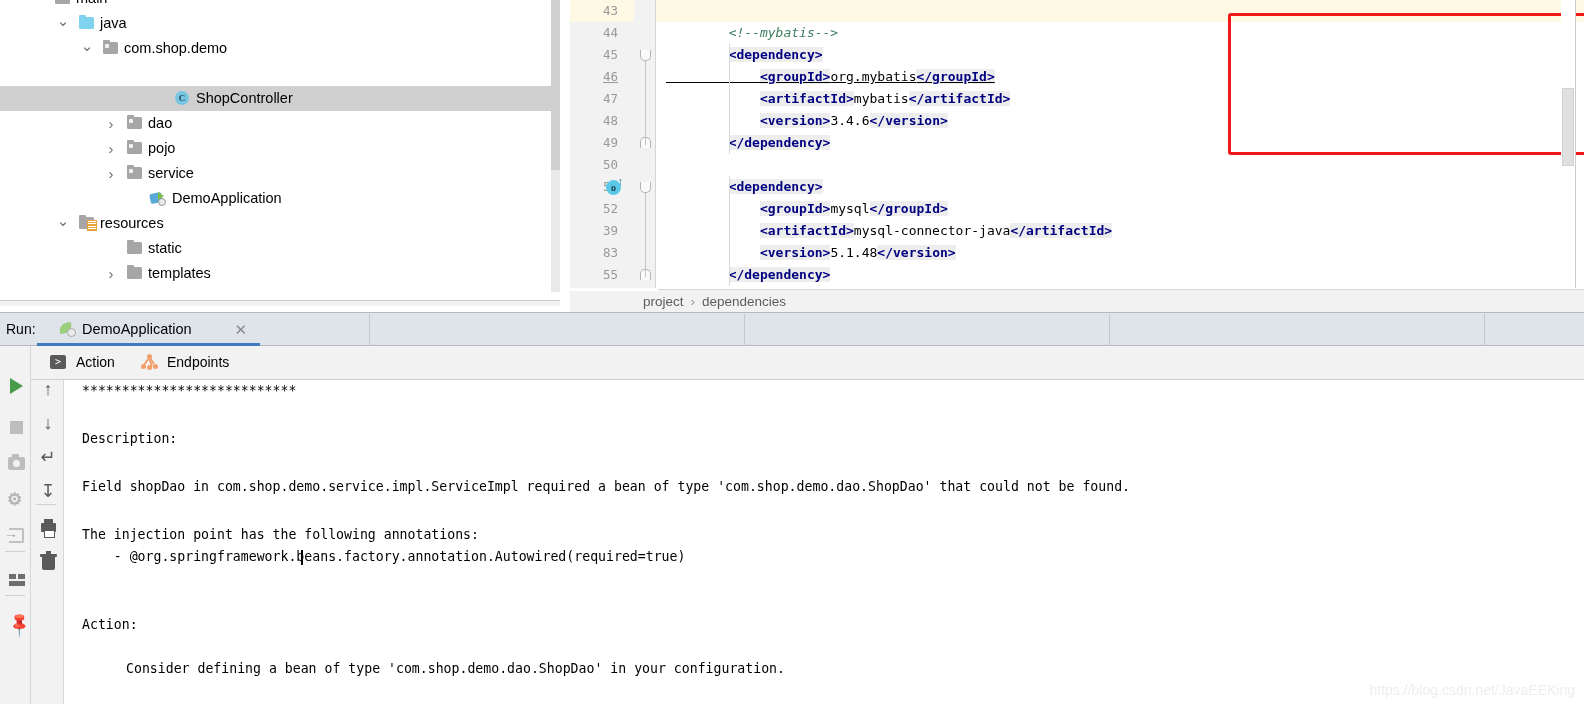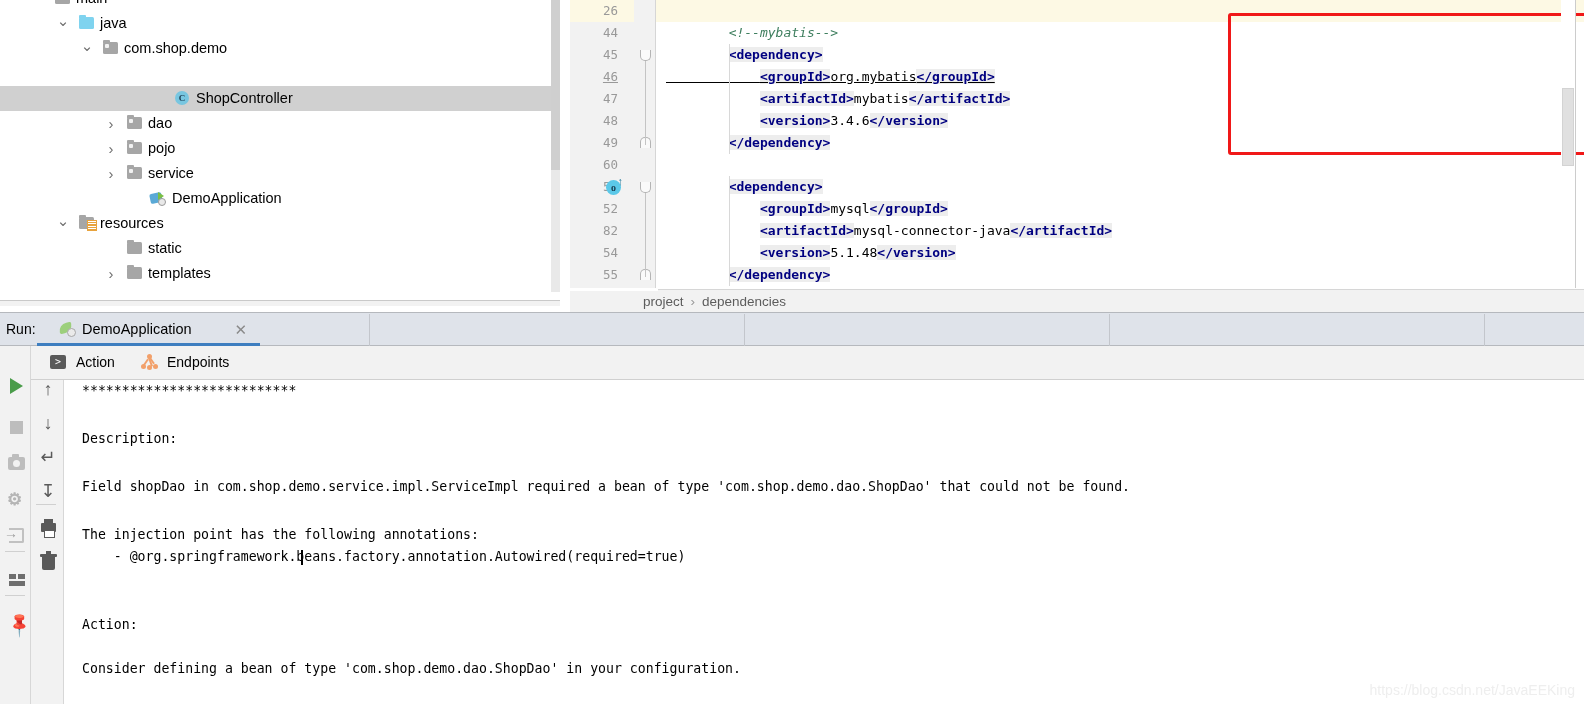--- a/index.html
+++ b/index.html
@@ -335,44 +335,44 @@
     <div id="v-split"></div>
 
     <div id="editor">
       <div id="gutter">
         <div id="gutter-cur"></div>
       </div>
       <div id="fold-strip"></div>
       <div id="cur-line-body"></div>
       <div id="gutter-sep"></div>
       <div id="editor-lines">
-          <div class="ln" style="top: 0px;">26</div>
+          <div class="ln" style="top: 0px;">43</div>
           <div class="ln" style="top: 22px;">44</div>
           <div class="code" style="top: 22px;"><span class="">        </span><span class="cmt">&lt;!--mybatis--&gt;</span></div>
           <div class="ln" style="top: 44px;">45</div>
           <div class="fold-marker top" style="top: 50px; left: 70px;"></div>
           <div class="code" style="top: 44px;"><span class="">        </span><span class="tag hl">&lt;dependency&gt;</span></div>
           <div class="ln" style="top: 66px; text-decoration: underline;">46</div>
           <div class="code" style="top: 66px; text-decoration: underline;"><span class="">            </span><span class="tag hl">&lt;groupId&gt;</span><span class="val">org.mybatis</span><span class="tag hl">&lt;/groupId&gt;</span></div>
           <div class="ln" style="top: 88px;">47</div>
           <div class="code" style="top: 88px;"><span class="">            </span><span class="tag hl">&lt;artifactId&gt;</span><span class="val">mybatis</span><span class="tag hl">&lt;/artifactId&gt;</span></div>
           <div class="ln" style="top: 110px;">48</div>
           <div class="code" style="top: 110px;"><span class="">            </span><span class="tag hl">&lt;version&gt;</span><span class="val">3.4.6</span><span class="tag hl">&lt;/version&gt;</span></div>
           <div class="ln" style="top: 132px;">49</div>
           <div class="fold-marker bot" style="top: 137px; left: 70px;"></div>
           <div class="code" style="top: 132px;"><span class="">        </span><span class="tag hl">&lt;/dependency&gt;</span></div>
-          <div class="ln" style="top: 154px;">60</div>
+          <div class="ln" style="top: 154px;">50</div>
           <div class="ln" style="top: 176px;">51</div>
           <div class="fold-marker top" style="top: 182px; left: 70px;"></div>
           <div class="code" style="top: 176px;"><span class="">        </span><span class="tag hl">&lt;dependency&gt;</span></div>
           <div class="ln" style="top: 198px;">52</div>
           <div class="code" style="top: 198px;"><span class="">            </span><span class="tag hl">&lt;groupId&gt;</span><span class="val">mysql</span><span class="tag hl">&lt;/groupId&gt;</span></div>
-          <div class="ln" style="top: 220px;">82</div>
+          <div class="ln" style="top: 220px;">39</div>
           <div class="code" style="top: 220px;"><span class="">            </span><span class="tag hl">&lt;artifactId&gt;</span><span class="val">mysql-connector-java</span><span class="tag hl">&lt;/artifactId&gt;</span></div>
-          <div class="ln" style="top: 242px;">54</div>
+          <div class="ln" style="top: 242px;">83</div>
           <div class="code" style="top: 242px;"><span class="">            </span><span class="tag hl">&lt;version&gt;</span><span class="val">5.1.48</span><span class="tag hl">&lt;/version&gt;</span></div>
           <div class="ln" style="top: 264px;">55</div>
           <div class="fold-marker bot" style="top: 269px; left: 70px;"></div>
           <div class="code" style="top: 264px;"><span class="">        </span><span class="tag hl">&lt;/dependency&gt;</span></div>
           <div class="fold-line" style="left: 75px; top: 61px; height: 84px;"></div>
           <div class="fold-line" style="left: 75px; top: 193px; height: 84px;"></div>
           <div class="indent-guide" style="left: 158.56px; top: 44px; height: 110px;"></div>
           <div class="indent-guide" style="left: 158.56px; top: 176px; height: 110px;"></div>
         </div>
       <div id="maven-icon">
@@ -457,20 +457,20 @@
       </div>
     </div>
 
     <div id="console">
         <div class="cline" style="top: 0px;">***************************</div>
         <div class="cline" style="top: 48px;">Description:</div>
         <div class="cline" style="top: 96px;">Field shopDao in com.shop.demo.service.impl.ServiceImpl required a bean of type 'com.shop.demo.dao.ShopDao' that could not be found.</div>
         <div class="cline" style="top: 144px;">The injection point has the following annotations:</div>
         <div class="cline" style="top: 166px;">    - @org.springframework.beans.factory.annotation.Autowired(required=true)</div>
         <div class="cline" style="top: 234px;">Action:</div>
-        <div class="cline" style="top: 278px;">Consider defining a bean of type 'com.shop.demo.dao.ShopDao' in your configuration.</div>
+        <div class="cline" style="top: 278px; margin-left: 44px;">Consider defining a bean of type 'com.shop.demo.dao.ShopDao' in your configuration.</div>
         <div id="caret" style="left: 235.96px; top: 170px;"></div>
       </div>
 
   </div>
 
   <div id="watermark">https://blog.csdn.net/JavaEEKing</div>
 </div>
 
 </body></html>

